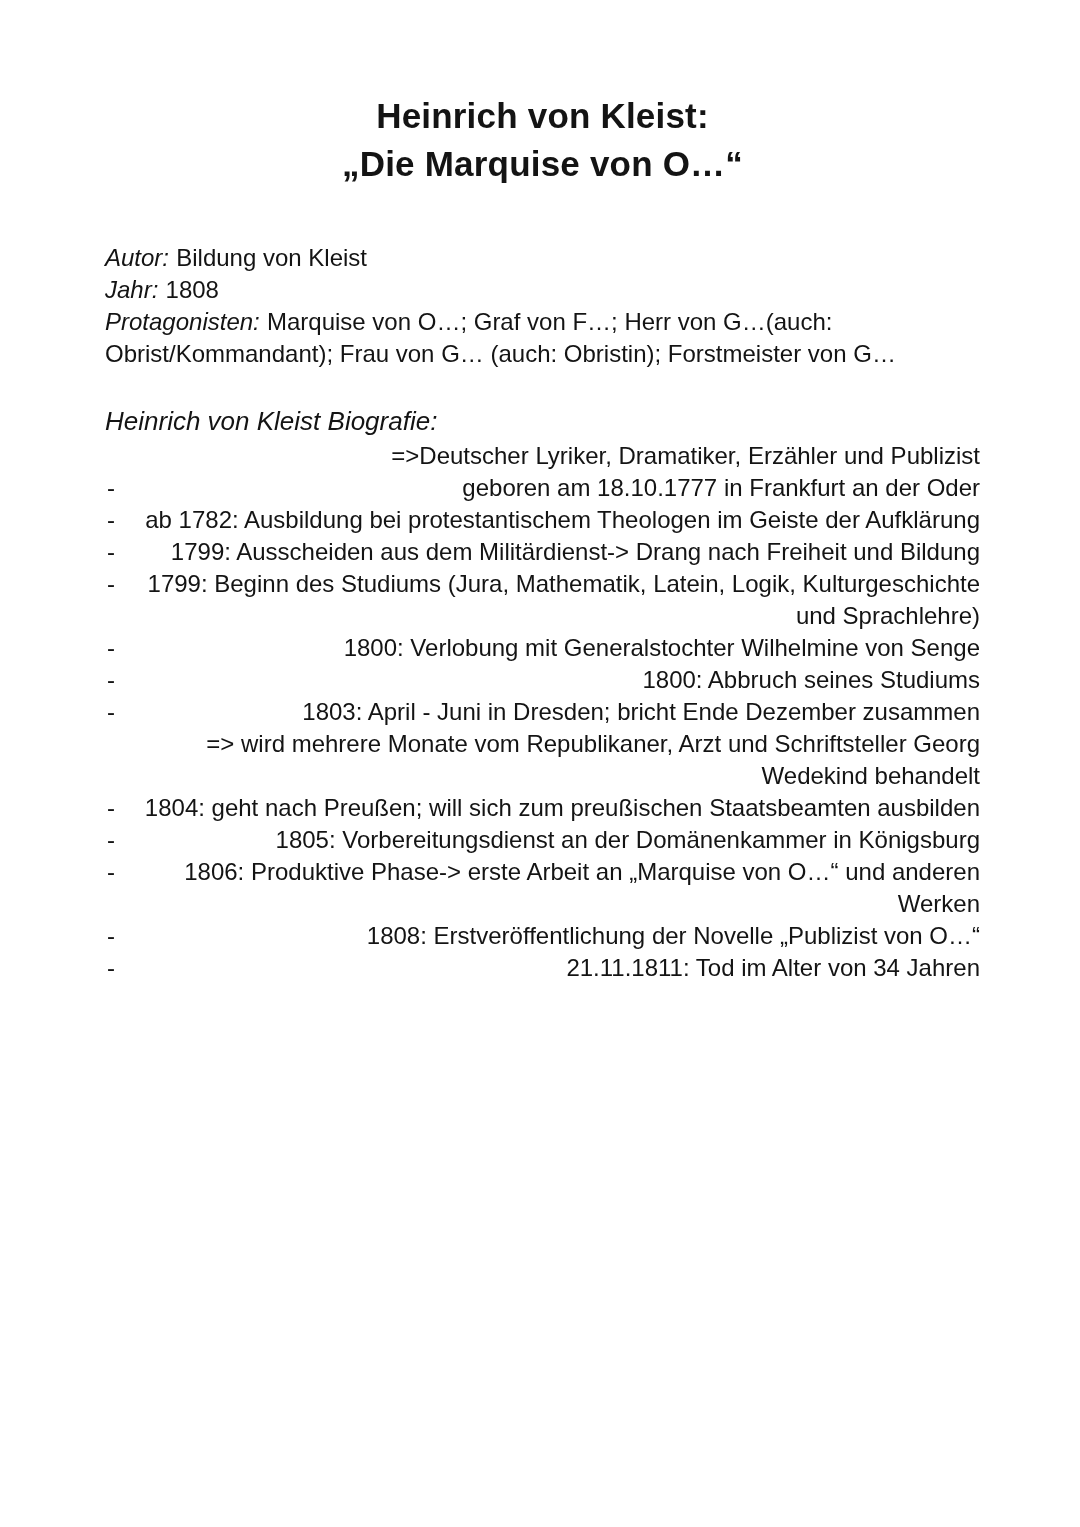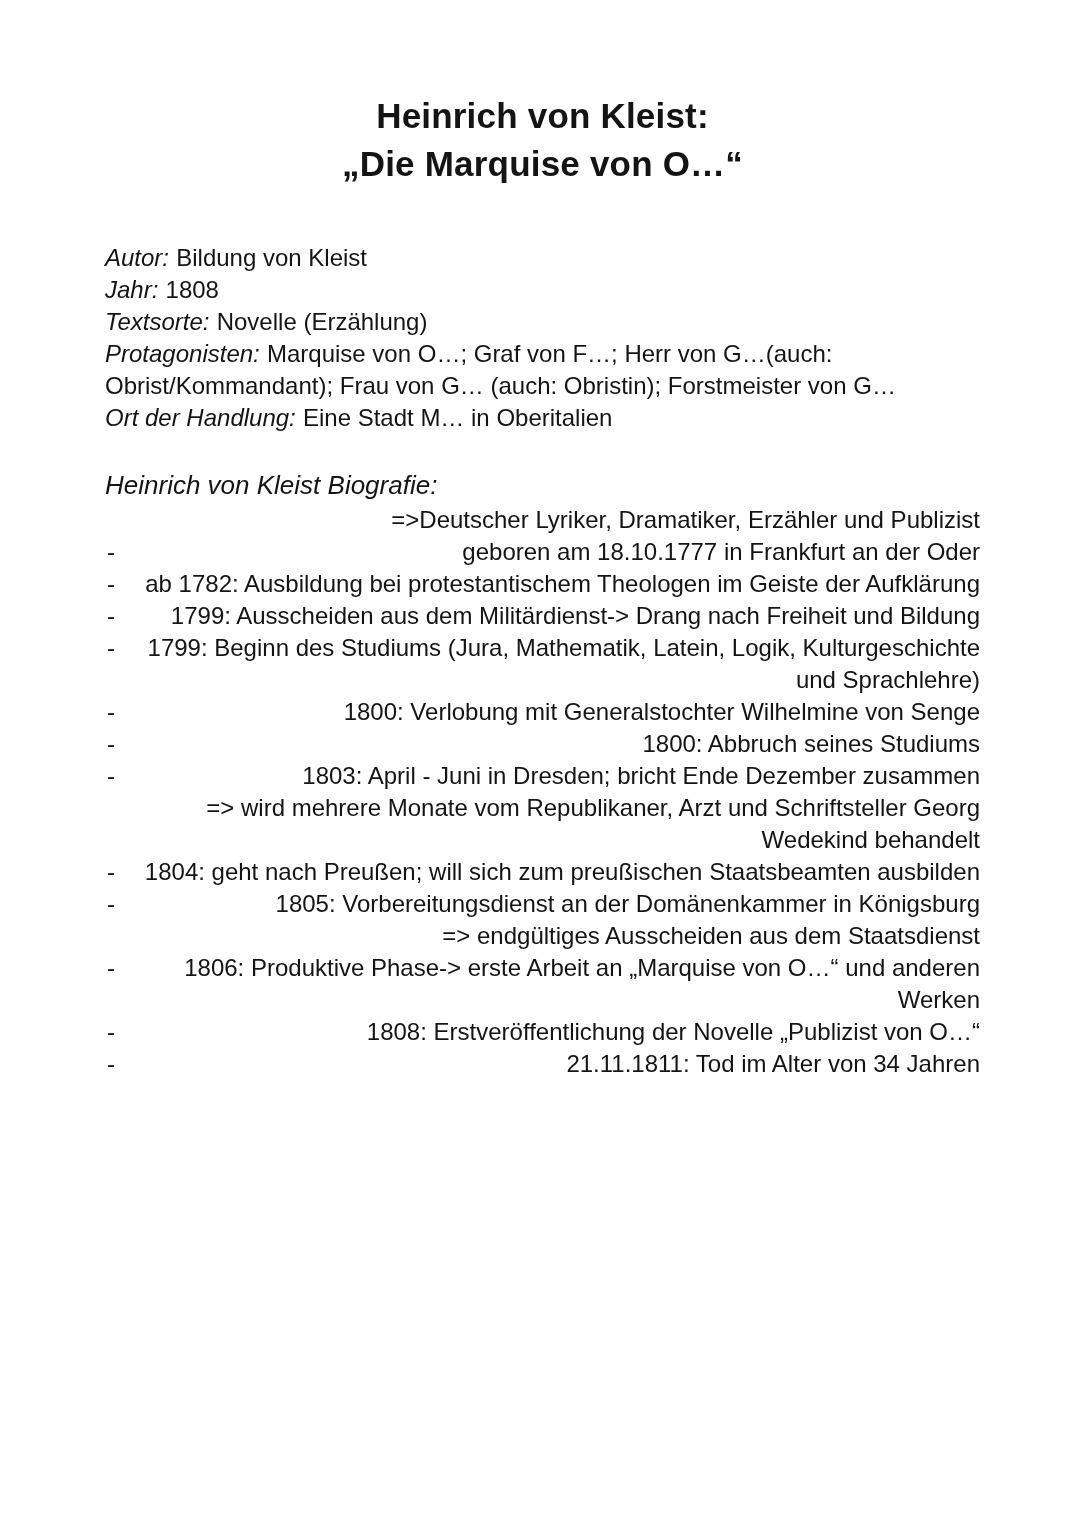--- a/index.html
+++ b/index.html
@@ -68,39 +68,36 @@
   <div class="content">
 
     <div class="title">
       <div>Heinrich von Kleist:</div>
       <div>„Die Marquise von O…“</div>
     </div>
 
     <div class="meta">
       <p class="meta-line"><span class="lbl">Autor:</span><span>Bildung von Kleist</span></p>
       <p class="meta-line"><span class="lbl">Jahr:</span><span>1808</span></p>
-      <p class="meta-line"><span class="lbl">Textsorte:</span><span>Novelle (Erzählung)</span></p>
       <p class="meta-line"><span class="lbl">Protagonisten:</span><span>Marquise von O…; Graf von F…; Herr von G…(auch: Obrist/Kommandant); Frau von G… (auch: Obristin); Forstmeister von G…</span></p>
-      <p class="meta-line"><span class="lbl">Ort der Handlung:</span><span>Eine Stadt M… in Oberitalien</span></p>
     </div>
 
     <div class="bio-heading">Heinrich von Kleist Biografie:</div>
 
     <div class="bio">
       <p class="li arrow"><span class="txt">=&gt;Deutscher Lyriker, Dramatiker, Erzähler und Publizist</span></p>
       <p class="li dash"><span class="marker">-</span><span class="txt">geboren am 18.10.1777 in Frankfurt an der Oder</span></p>
       <p class="li dash"><span class="marker">-</span><span class="txt">ab 1782: Ausbildung bei protestantischem Theologen im Geiste der Aufklärung</span></p>
       <p class="li dash"><span class="marker">-</span><span class="txt">1799: Ausscheiden aus dem Militärdienst-&gt; Drang nach Freiheit und Bildung</span></p>
       <p class="li dash"><span class="marker">-</span><span class="txt">1799: Beginn des Studiums (Jura, Mathematik, Latein, Logik, Kulturgeschichte und Sprachlehre)</span></p>
       <p class="li dash"><span class="marker">-</span><span class="txt">1800: Verlobung mit Generalstochter Wilhelmine von Senge</span></p>
       <p class="li dash"><span class="marker">-</span><span class="txt">1800: Abbruch seines Studiums</span></p>
       <p class="li dash"><span class="marker">-</span><span class="txt">1803: April - Juni in Dresden; bricht Ende Dezember zusammen</span></p>
       <p class="li arrow"><span class="txt">=&gt; wird mehrere Monate vom Republikaner, Arzt und Schriftsteller Georg Wedekind behandelt</span></p>
       <p class="li dash"><span class="marker">-</span><span class="txt">1804: geht nach Preußen; will sich zum preußischen Staatsbeamten ausbilden</span></p>
       <p class="li dash"><span class="marker">-</span><span class="txt">1805: Vorbereitungsdienst an der Domänenkammer in Königsburg</span></p>
-      <p class="li arrow"><span class="txt">=&gt; endgültiges Ausscheiden aus dem Staatsdienst</span></p>
       <p class="li dash"><span class="marker">-</span><span class="txt">1806: Produktive Phase-&gt; erste Arbeit an „Marquise von O…“ und anderen Werken</span></p>
       <p class="li dash"><span class="marker">-</span><span class="txt">1808: Erstveröffentlichung der Novelle „Publizist von O…“</span></p>
       <p class="li dash"><span class="marker">-</span><span class="txt">21.11.1811: Tod im Alter von 34 Jahren</span></p>
     </div>
 
   </div>
 </div>
 
 </body></html>

